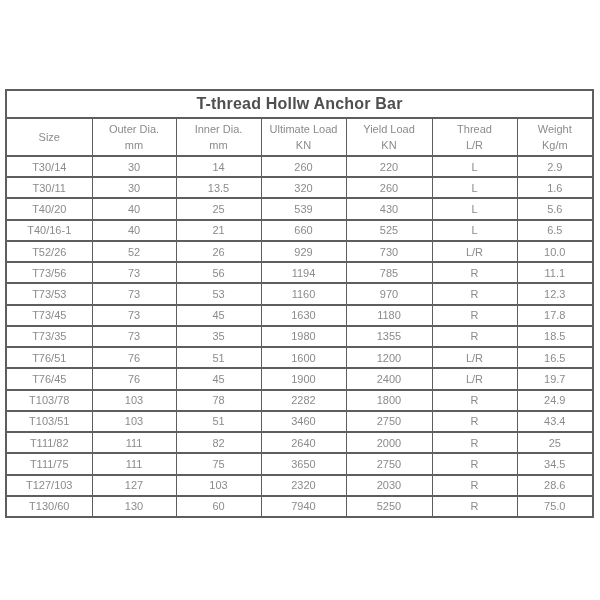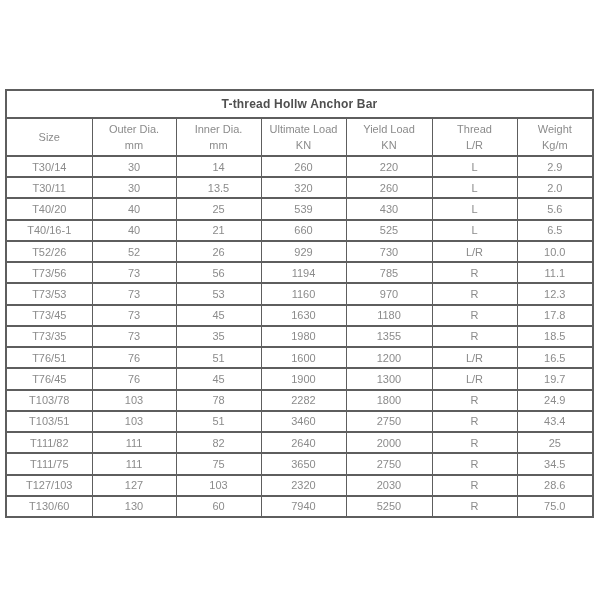--- a/index.html
+++ b/index.html
@@ -35,21 +35,21 @@
     border-width: 2px 1px;
     padding: 0;
     text-align: center;
     vertical-align: middle;
     background: #ffffff;
     overflow: hidden;
     white-space: nowrap;
   }
   .title-cell {
     height: 26px;
-    font-size: 12px;
+    font-size: 16px;
     font-weight: bold;
     color: #4f4f4f;
     letter-spacing: 0.2px;
   }
   .header-row th {
     height: 36px;
     font-weight: normal;
     font-size: 11px;
     color: #8b8b8b;
   }
@@ -120,21 +120,21 @@
           <td>L</td>
           <td>2.9</td>
         </tr>
         <tr>
           <td>T30/11</td>
           <td>30</td>
           <td>13.5</td>
           <td>320</td>
           <td>260</td>
           <td>L</td>
-          <td>2.0</td>
+          <td>1.6</td>
         </tr>
         <tr>
           <td>T40/20</td>
           <td>40</td>
           <td>25</td>
           <td>539</td>
           <td>430</td>
           <td>L</td>
           <td>5.6</td>
         </tr>
@@ -199,21 +199,21 @@
           <td>1600</td>
           <td>1200</td>
           <td>L/R</td>
           <td>16.5</td>
         </tr>
         <tr>
           <td>T76/45</td>
           <td>76</td>
           <td>45</td>
           <td>1900</td>
-          <td>1300</td>
+          <td>2400</td>
           <td>L/R</td>
           <td>19.7</td>
         </tr>
         <tr>
           <td>T103/78</td>
           <td>103</td>
           <td>78</td>
           <td>2282</td>
           <td>1800</td>
           <td>R</td>

